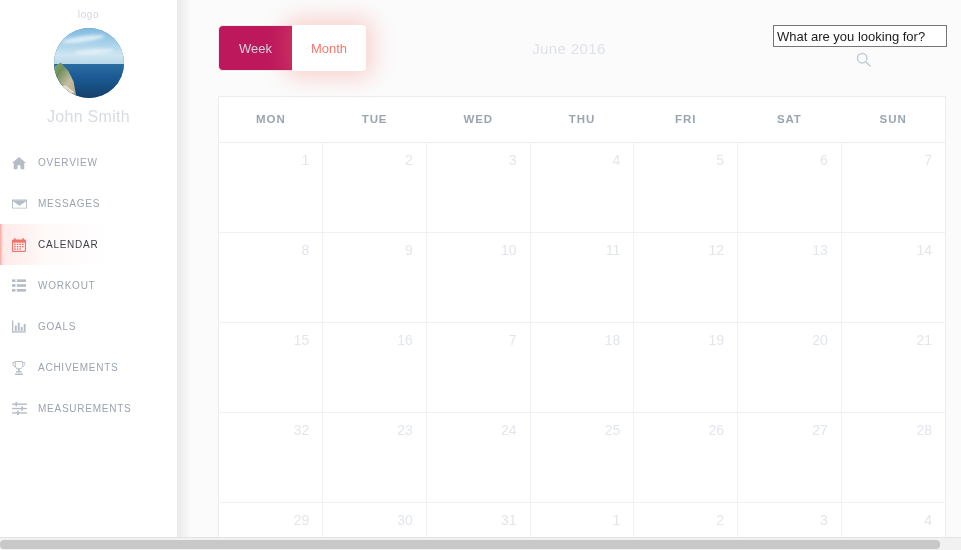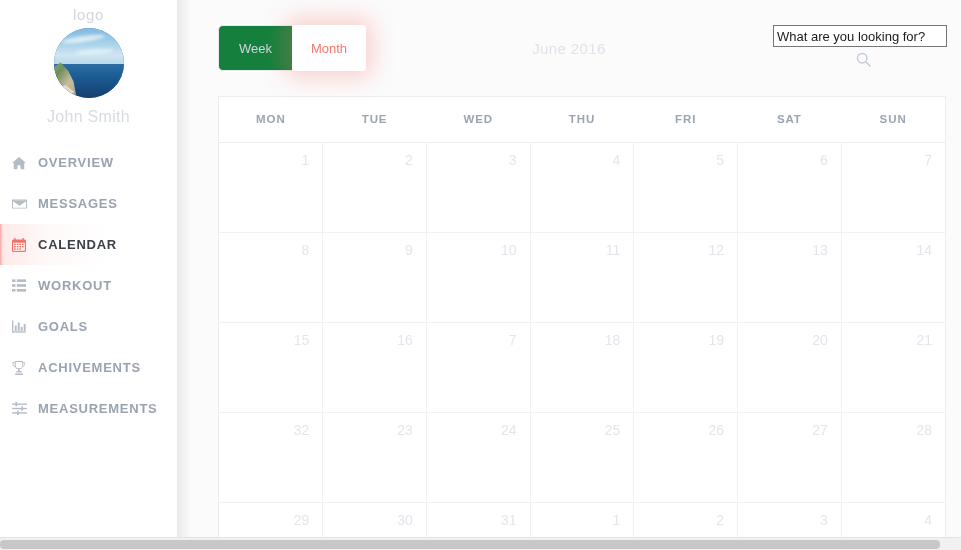--- a/index.html
+++ b/index.html
@@ -33,21 +33,21 @@
     position: absolute;
     top: 0; left: 177px;
     width: 14px; height: 550px;
     background: linear-gradient(to right, rgba(140,145,155,0.17), rgba(140,145,155,0.0));
     z-index: 4;
     pointer-events: none;
   }
 
   .logo {
     text-align: center;
-    font-size: 15px;
+    font-size: 10px;
     color: #d2d6dd;
     letter-spacing: 0.6px;
     padding-top: 4px;
     height: 26px;
     line-height: 22px;
   }
 
   .avatar-wrap {
     display: flex;
     justify-content: center;
@@ -121,25 +121,24 @@
   .nav-item .nav-icon {
     width: 26px;
     min-width: 26px;
     display: flex;
     align-items: center;
     justify-content: flex-start;
     color: #b6bcc6;
   }
   .nav-item .nav-icon svg { display: block; }
   .nav-label {
-    font-size: 13px;
+    font-size: 10px;
     letter-spacing: 0.75px;
     color: #9aa3b0;
     white-space: nowrap;
-    font-weight: bold;
   }
 
   .nav-item.active {
     background:
       linear-gradient(to right, rgba(248,120,110,0.16) 0%, rgba(248,120,110,0.045) 26%, rgba(248,120,110,0.0) 62%),
       #ffffff;
   }
   .nav-item.active::before {
     content: "";
     position: absolute;
@@ -175,21 +174,21 @@
     z-index: 2;
   }
   .btn-week {
     width: 74px;
     display: flex;
     align-items: center;
     justify-content: center;
     border: 1px solid #ececec;
     border-right: none;
     border-radius: 5px 0 0 5px;
-    background: #15803d;
+    background: #be185d;
     font-size: 13px;
     color: #cfd4dc;
     cursor: pointer;
   }
   .btn-month {
     width: 74px;
     display: flex;
     align-items: center;
     justify-content: center;
     border-radius: 4px;

